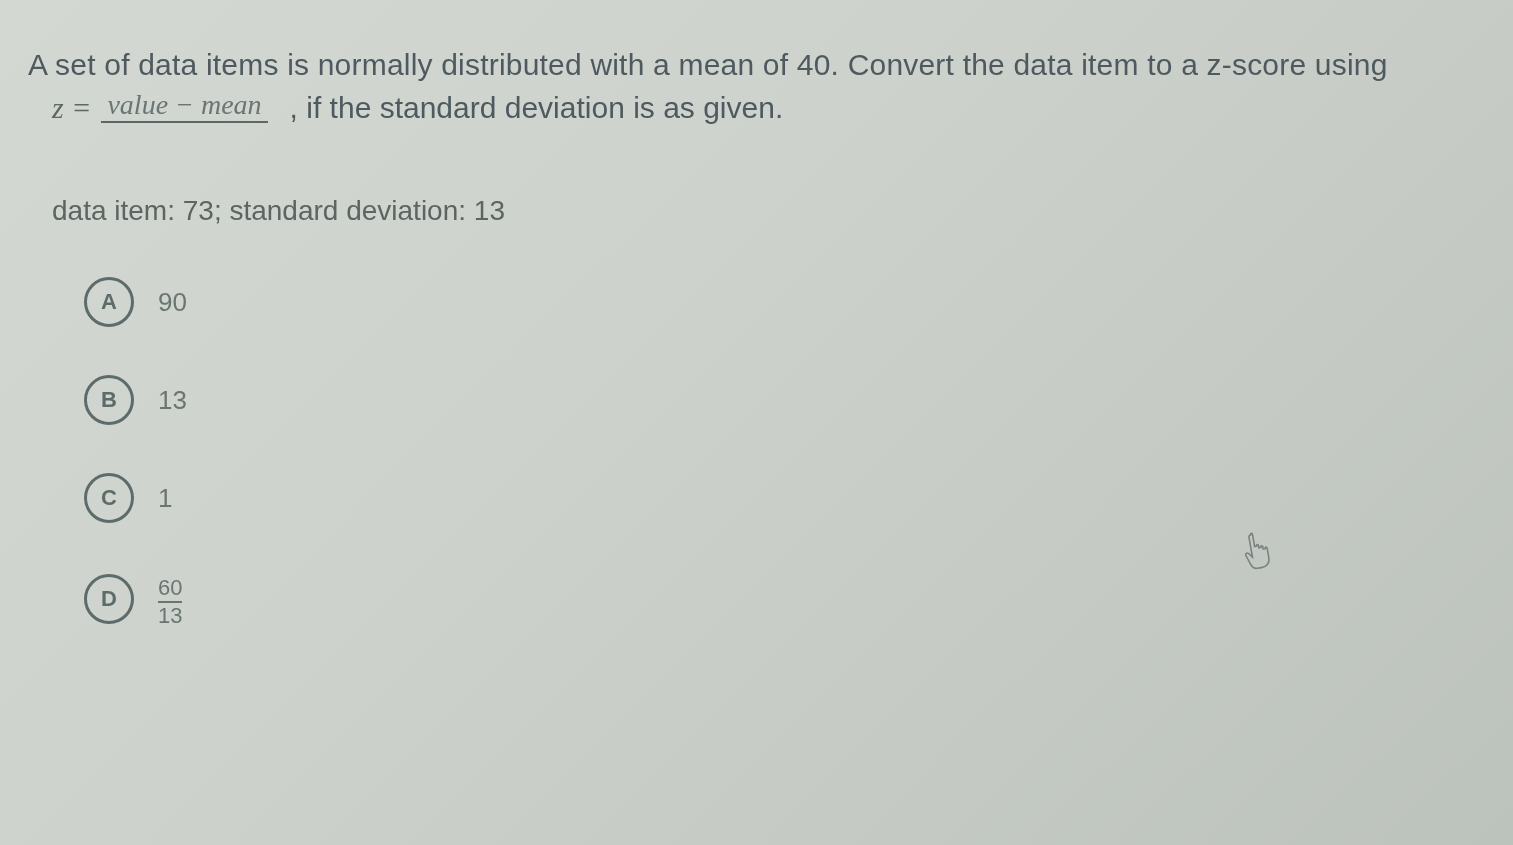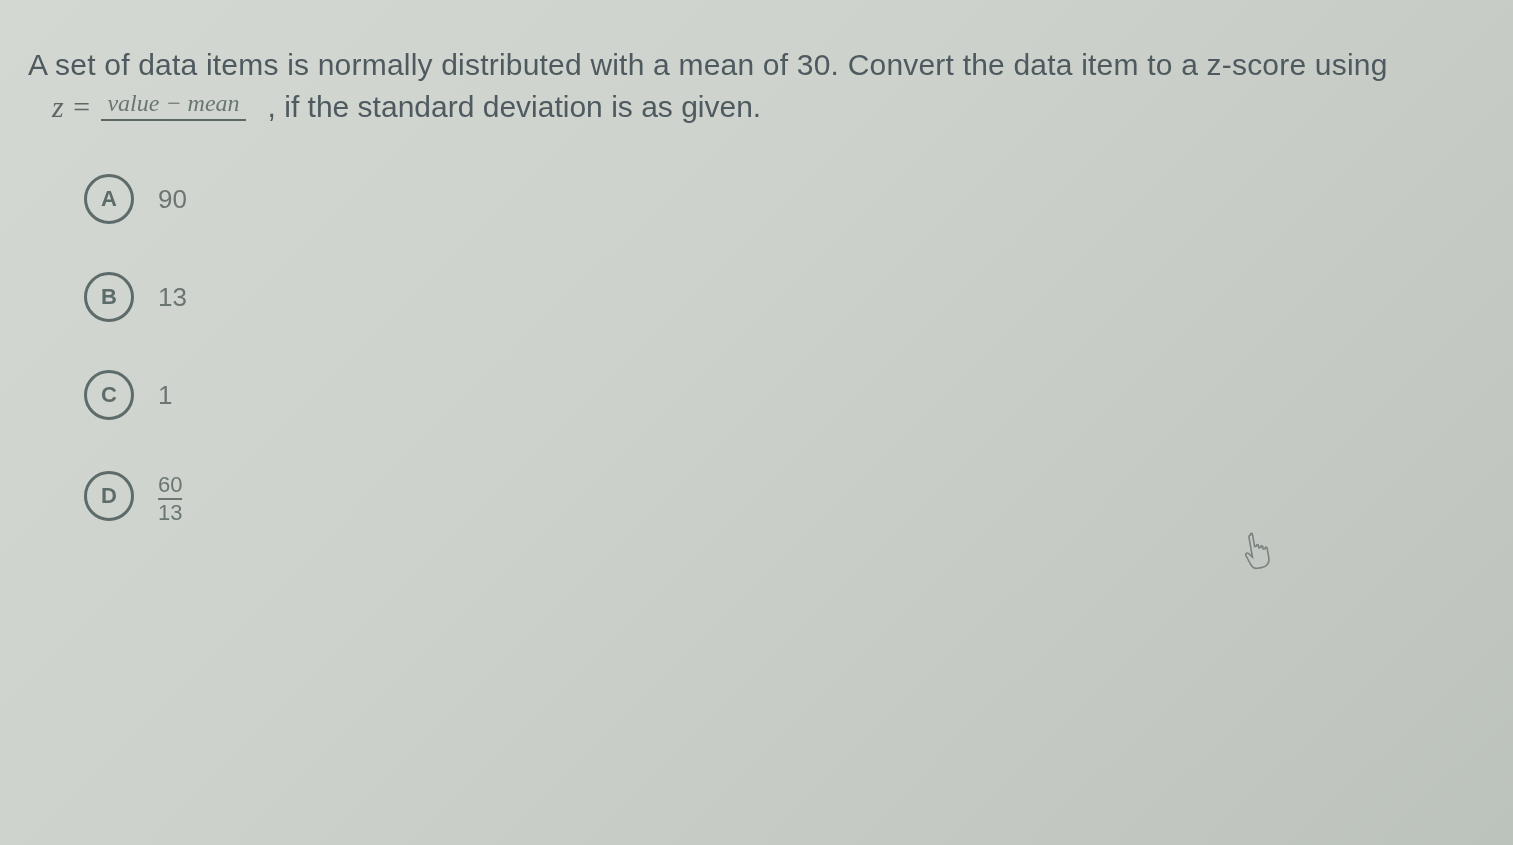--- a/index.html
+++ b/index.html
@@ -41,21 +41,21 @@
     display: inline-flex;
     flex-direction: column;
     align-items: center;
     font-family: "Times New Roman", serif;
     font-style: italic;
     color: #6a7673;
     line-height: 1.05;
   }
   .frac-top, .frac-bot {
     padding: 0 6px;
-    font-size: 24px;
+    font-size: 28px;
   }
   .frac-bar {
     width: 100%;
     border-top: 2px solid #5c6866;
     margin: 2px 0;
   }
   .after-frac {
     margin-left: 22px;
     font-size: 30px;
     font-style: normal;
@@ -117,31 +117,32 @@
     color: #7a8380;
     transform: rotate(-10deg);
     pointer-events: none;
   }
 </style>
 </head>
 <body>
 
 <div class="page">
 
-  <div class="question-line1">A set of data items is normally distributed with a mean of 30. Convert the data item to a z-score using</div>
+  <div class="question-line1">A set of data items is normally distributed with a mean of 40. Convert the data item to a z-score using</div>
 
   <div class="formula-row">
     <span class="z-eq">z =</span>
     <span class="fraction">
       <span class="frac-top">value − mean</span>
       <span class="frac-bar"></span>
     </span>
     <span class="after-frac">, if the standard deviation is as given.</span>
   </div>
 
+  <div class="data-line">data item: 73; standard deviation: 13</div>
 
   <div class="options">
 
     <div class="option">
       <div class="circle">A</div>
       <div class="opt-text">90</div>
     </div>
 
     <div class="option">
       <div class="circle">B</div>

